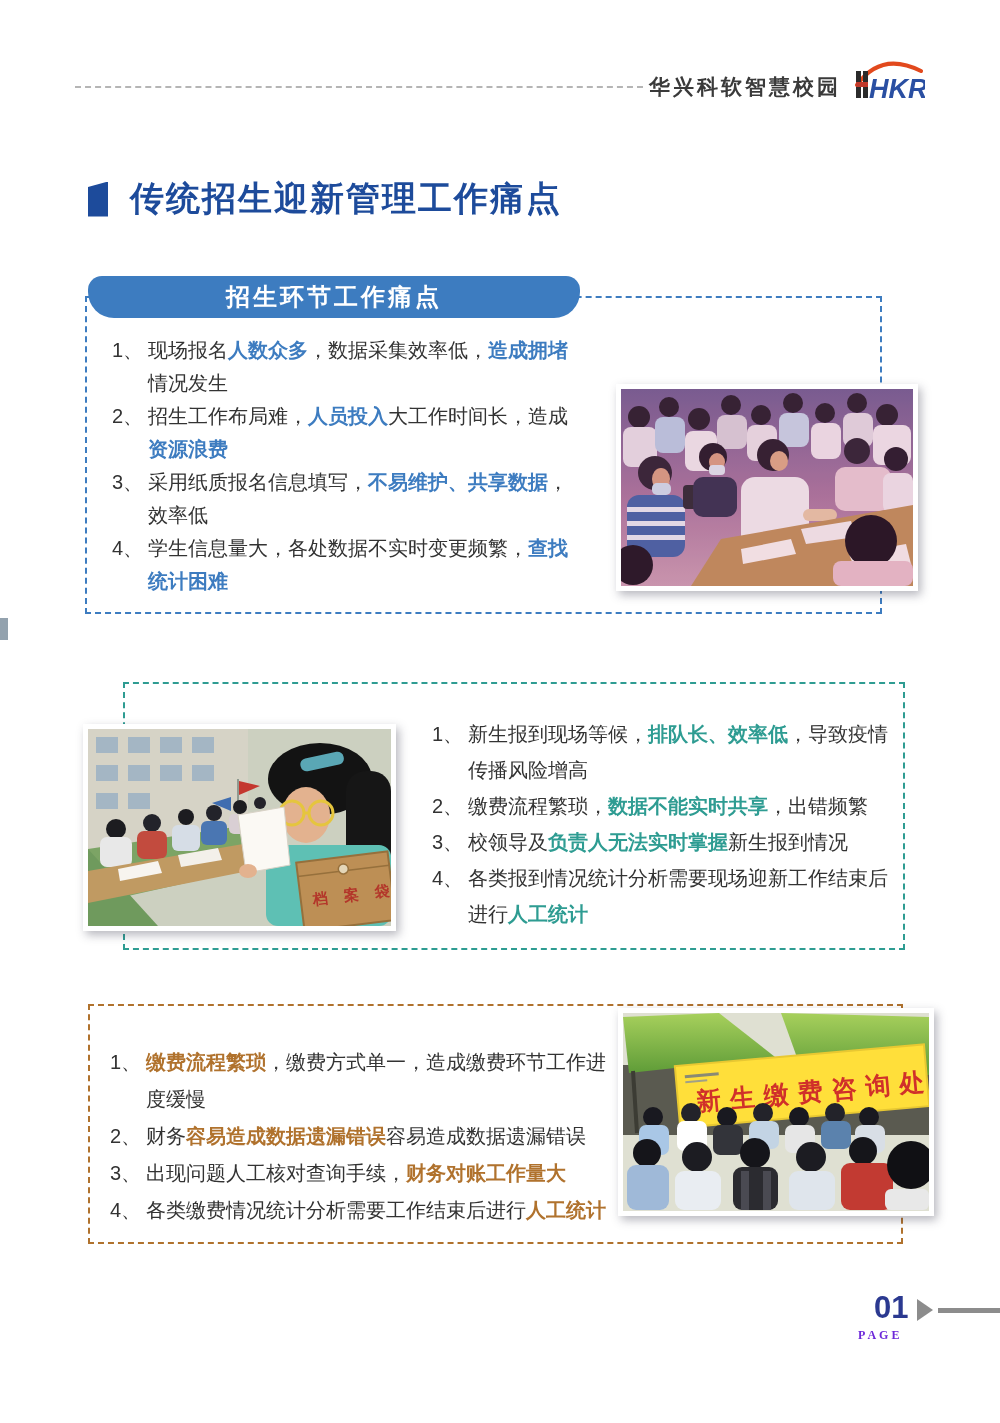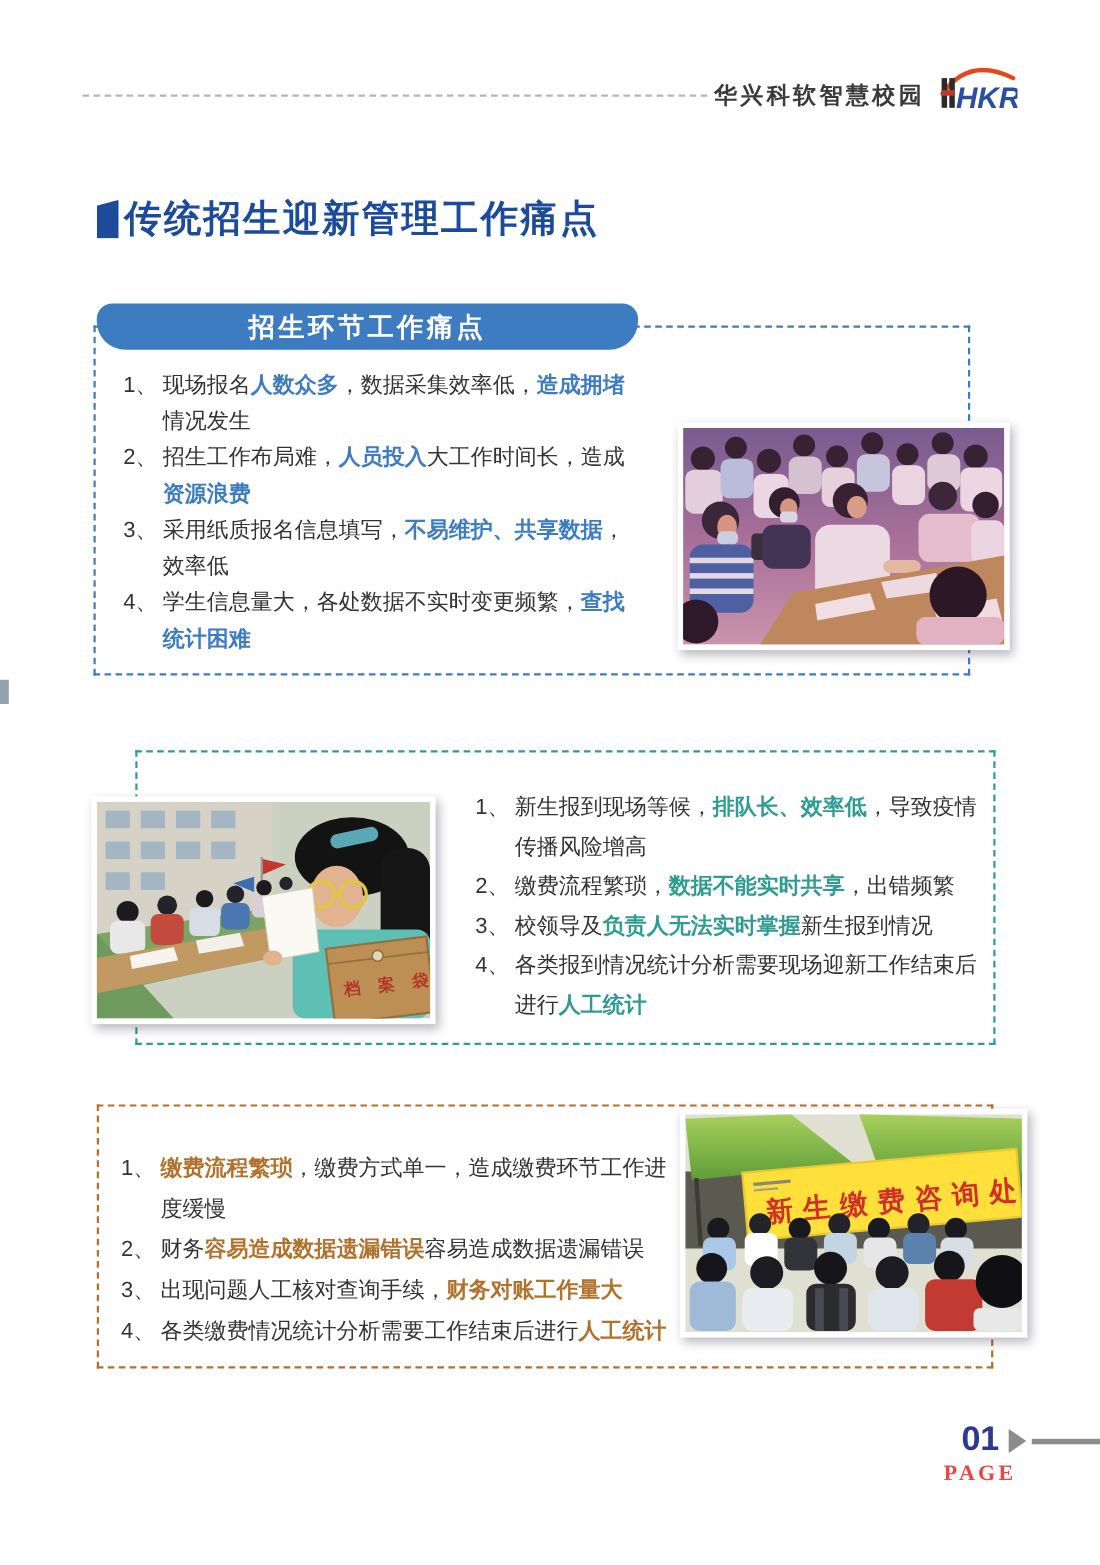--- a/index.html
+++ b/index.html
@@ -10,21 +10,21 @@
     color:#333;
   }
   .page { position:absolute; inset:0; overflow:hidden; background:#fff; }
 
   
   .hdr-line { position:absolute; left:75px; top:86px; width:568px; border-top:2px dashed #b5b5b5; }
   .brand { position:absolute; left:649px; top:73px; font-size:21px; font-weight:bold; color:#3a3a3a; letter-spacing:3px; }
   .logo { position:absolute; left:851px; top:55px; }
 
   
-  .title-row { position:absolute; left:88px; top:176px; display:flex; align-items:center; gap:5px; }
+  .title-row { position:absolute; left:88px; top:176px; display:flex; align-items:center; gap:22px; }
   .title-marker { width:20px; height:35px; background:#1d4b9b; clip-path:polygon(0 16%,100% 0,100% 100%,0 100%); }
   .page-title { font-size:34px; font-weight:bold; color:#1d4b9b; letter-spacing:2px; }
 
   
   .sec { position:absolute; inset:0; pointer-events:none; }
   .dash-box { position:absolute; border:2px dashed var(--accent); z-index:1; }
   .sec-header {
     position:absolute; height:42px; background:var(--accent);
     border-radius:14px 14px 26px 26px; color:#fff; font-size:24px; font-weight:bold;
     display:flex; align-items:center; justify-content:center; letter-spacing:3px; z-index:2;
@@ -52,21 +52,21 @@
   .s2-photo { left:83px;  top:724px; }
 
   .s3-box   { left:88px;  top:1004px; width:815px; height:240px; }
   .s3-header{ left:88px;  top:984px;  width:512px; }
   .s3-list  { left:110px; top:1044px; width:504px; }
   .s3-list li { line-height:37px; }
   .s3-photo { left:618px; top:1008px; }
 
   
   .footer-num { position:absolute; left:874px; top:1290px; font-size:31px; font-weight:bold; color:#2b3990; }
-  .footer-label { position:absolute; left:858px; top:1328px; font-size:20px; font-weight:bold; color:#ef4444; letter-spacing:3px; font-family:"Liberation Serif","DejaVu Serif",serif; }
+  .footer-label { position:absolute; left:858px; top:1328px; font-size:12px; font-weight:bold; color:#6d28d9; letter-spacing:3px; font-family:"Liberation Serif","DejaVu Serif",serif; }
   .footer-arrow { position:absolute; left:917px; top:1299px; width:0; height:0; border:11px solid transparent; border-left:16px solid #8c8c8c; }
   .footer-line { position:absolute; left:938px; top:1308px; width:62px; height:5px; background:#8c8c8c; }
 
   .edge-mark { position:absolute; left:0; top:618px; width:8px; height:22px; background:#93a2ae; }
 </style>
 </head>
 <body>
 
 <div class="page">
 

